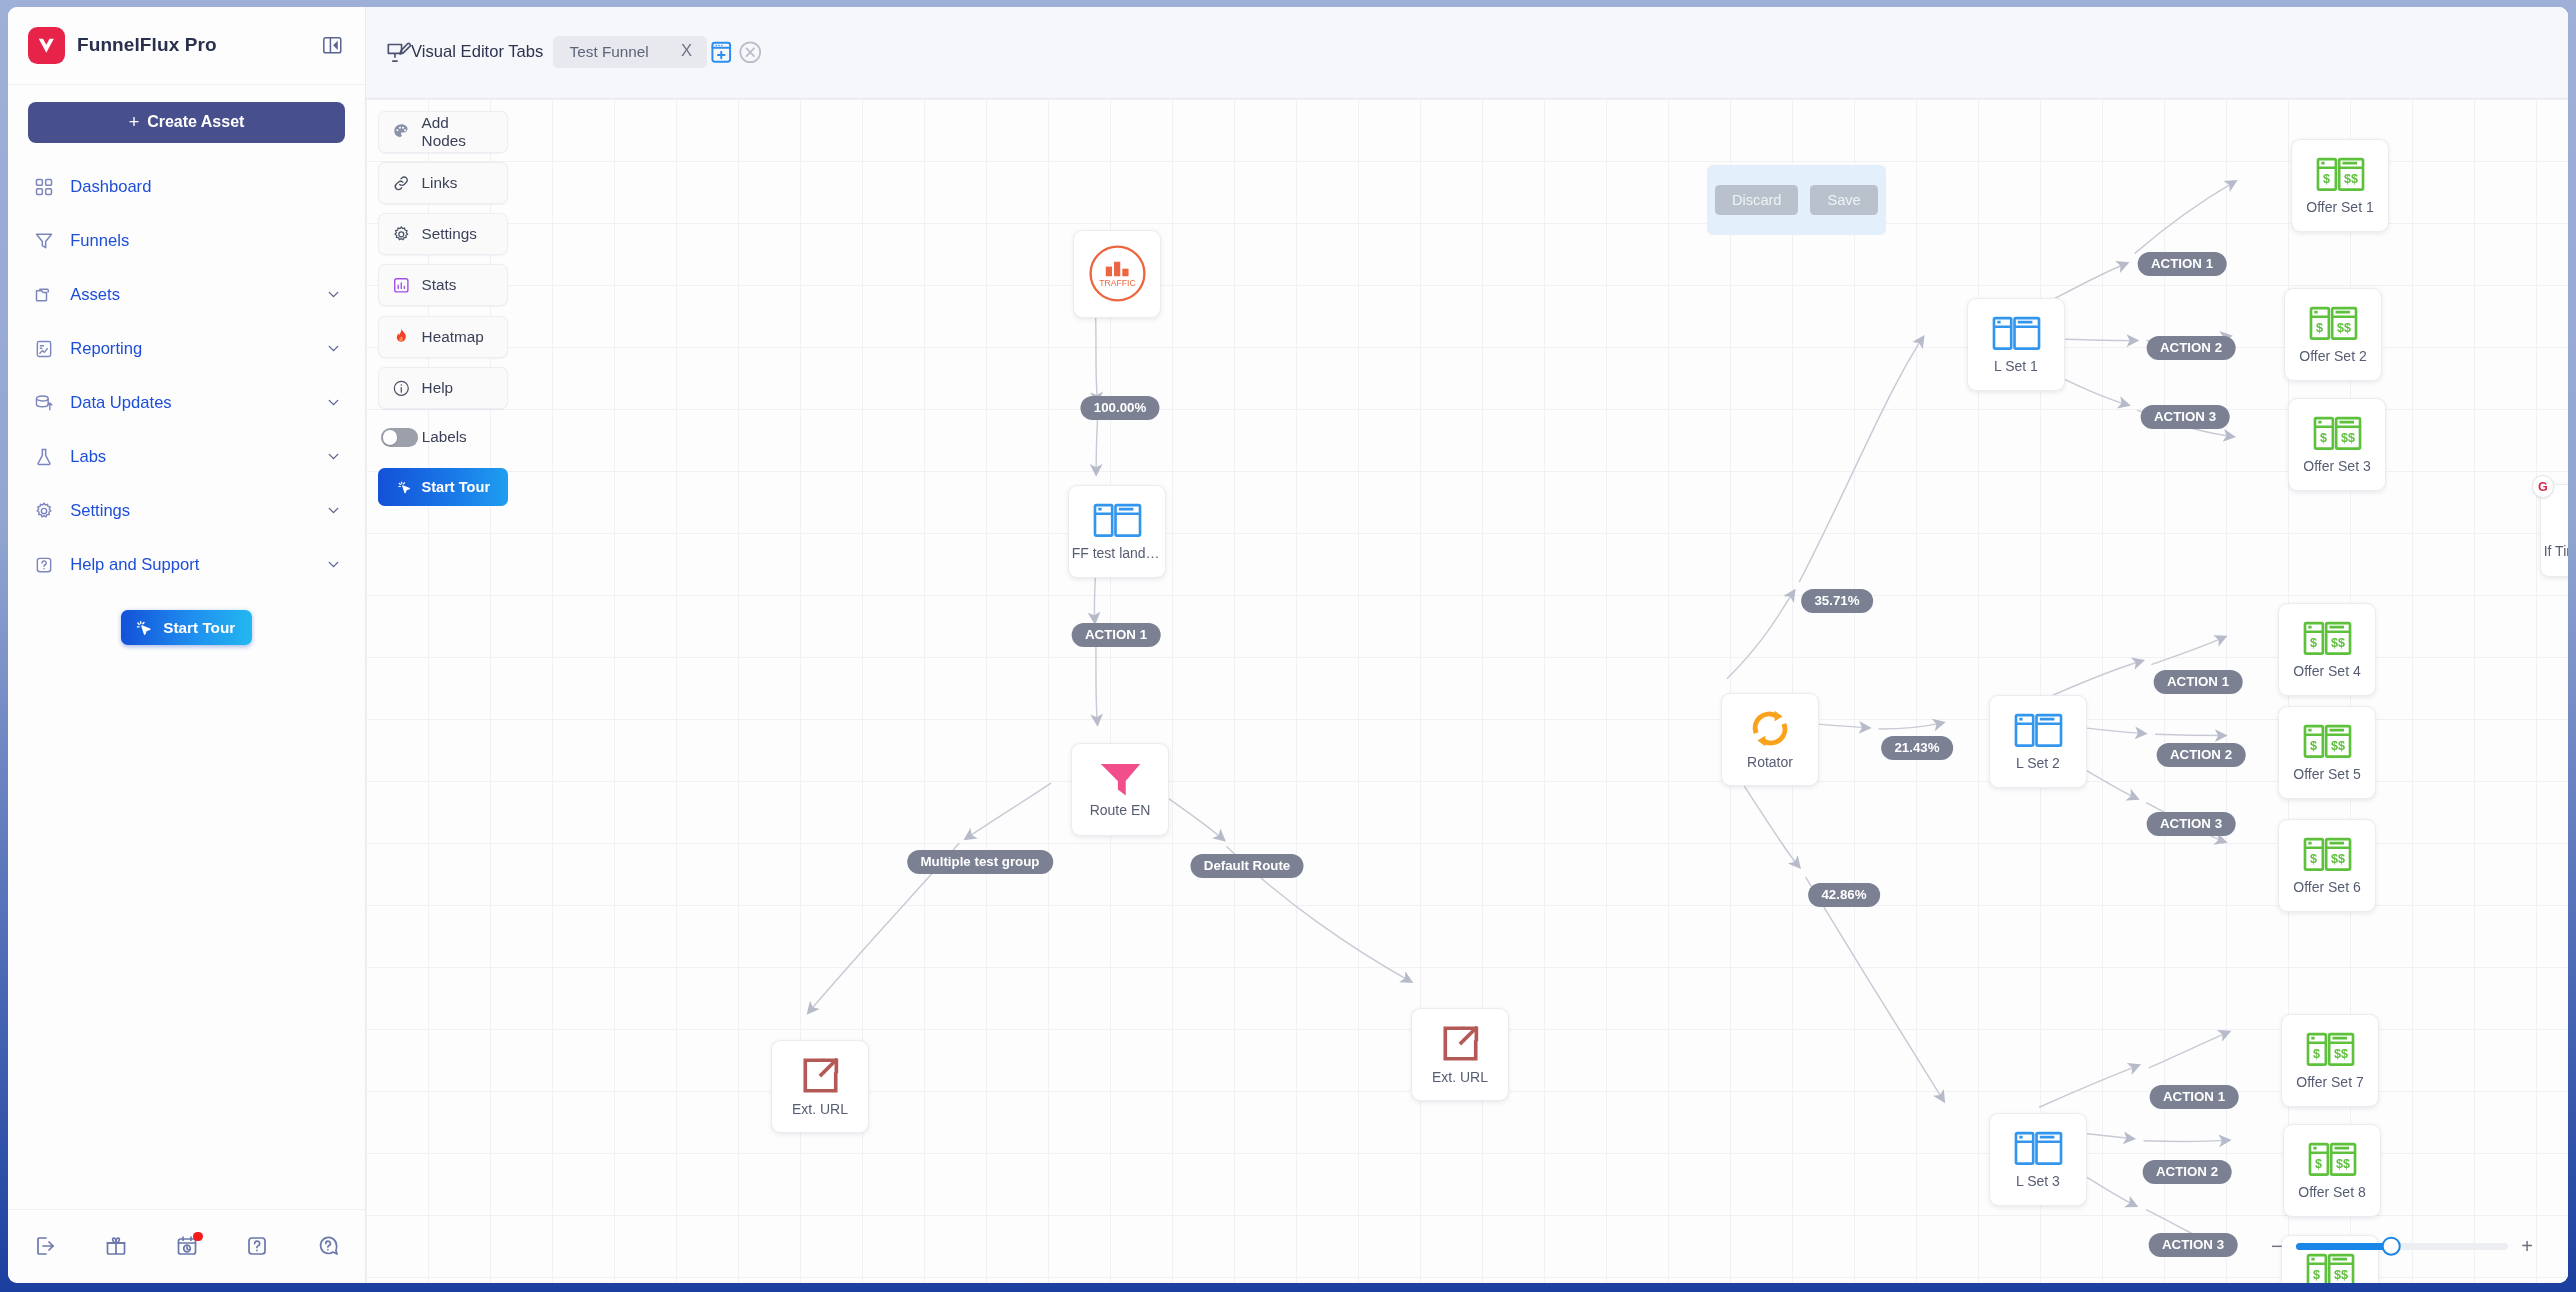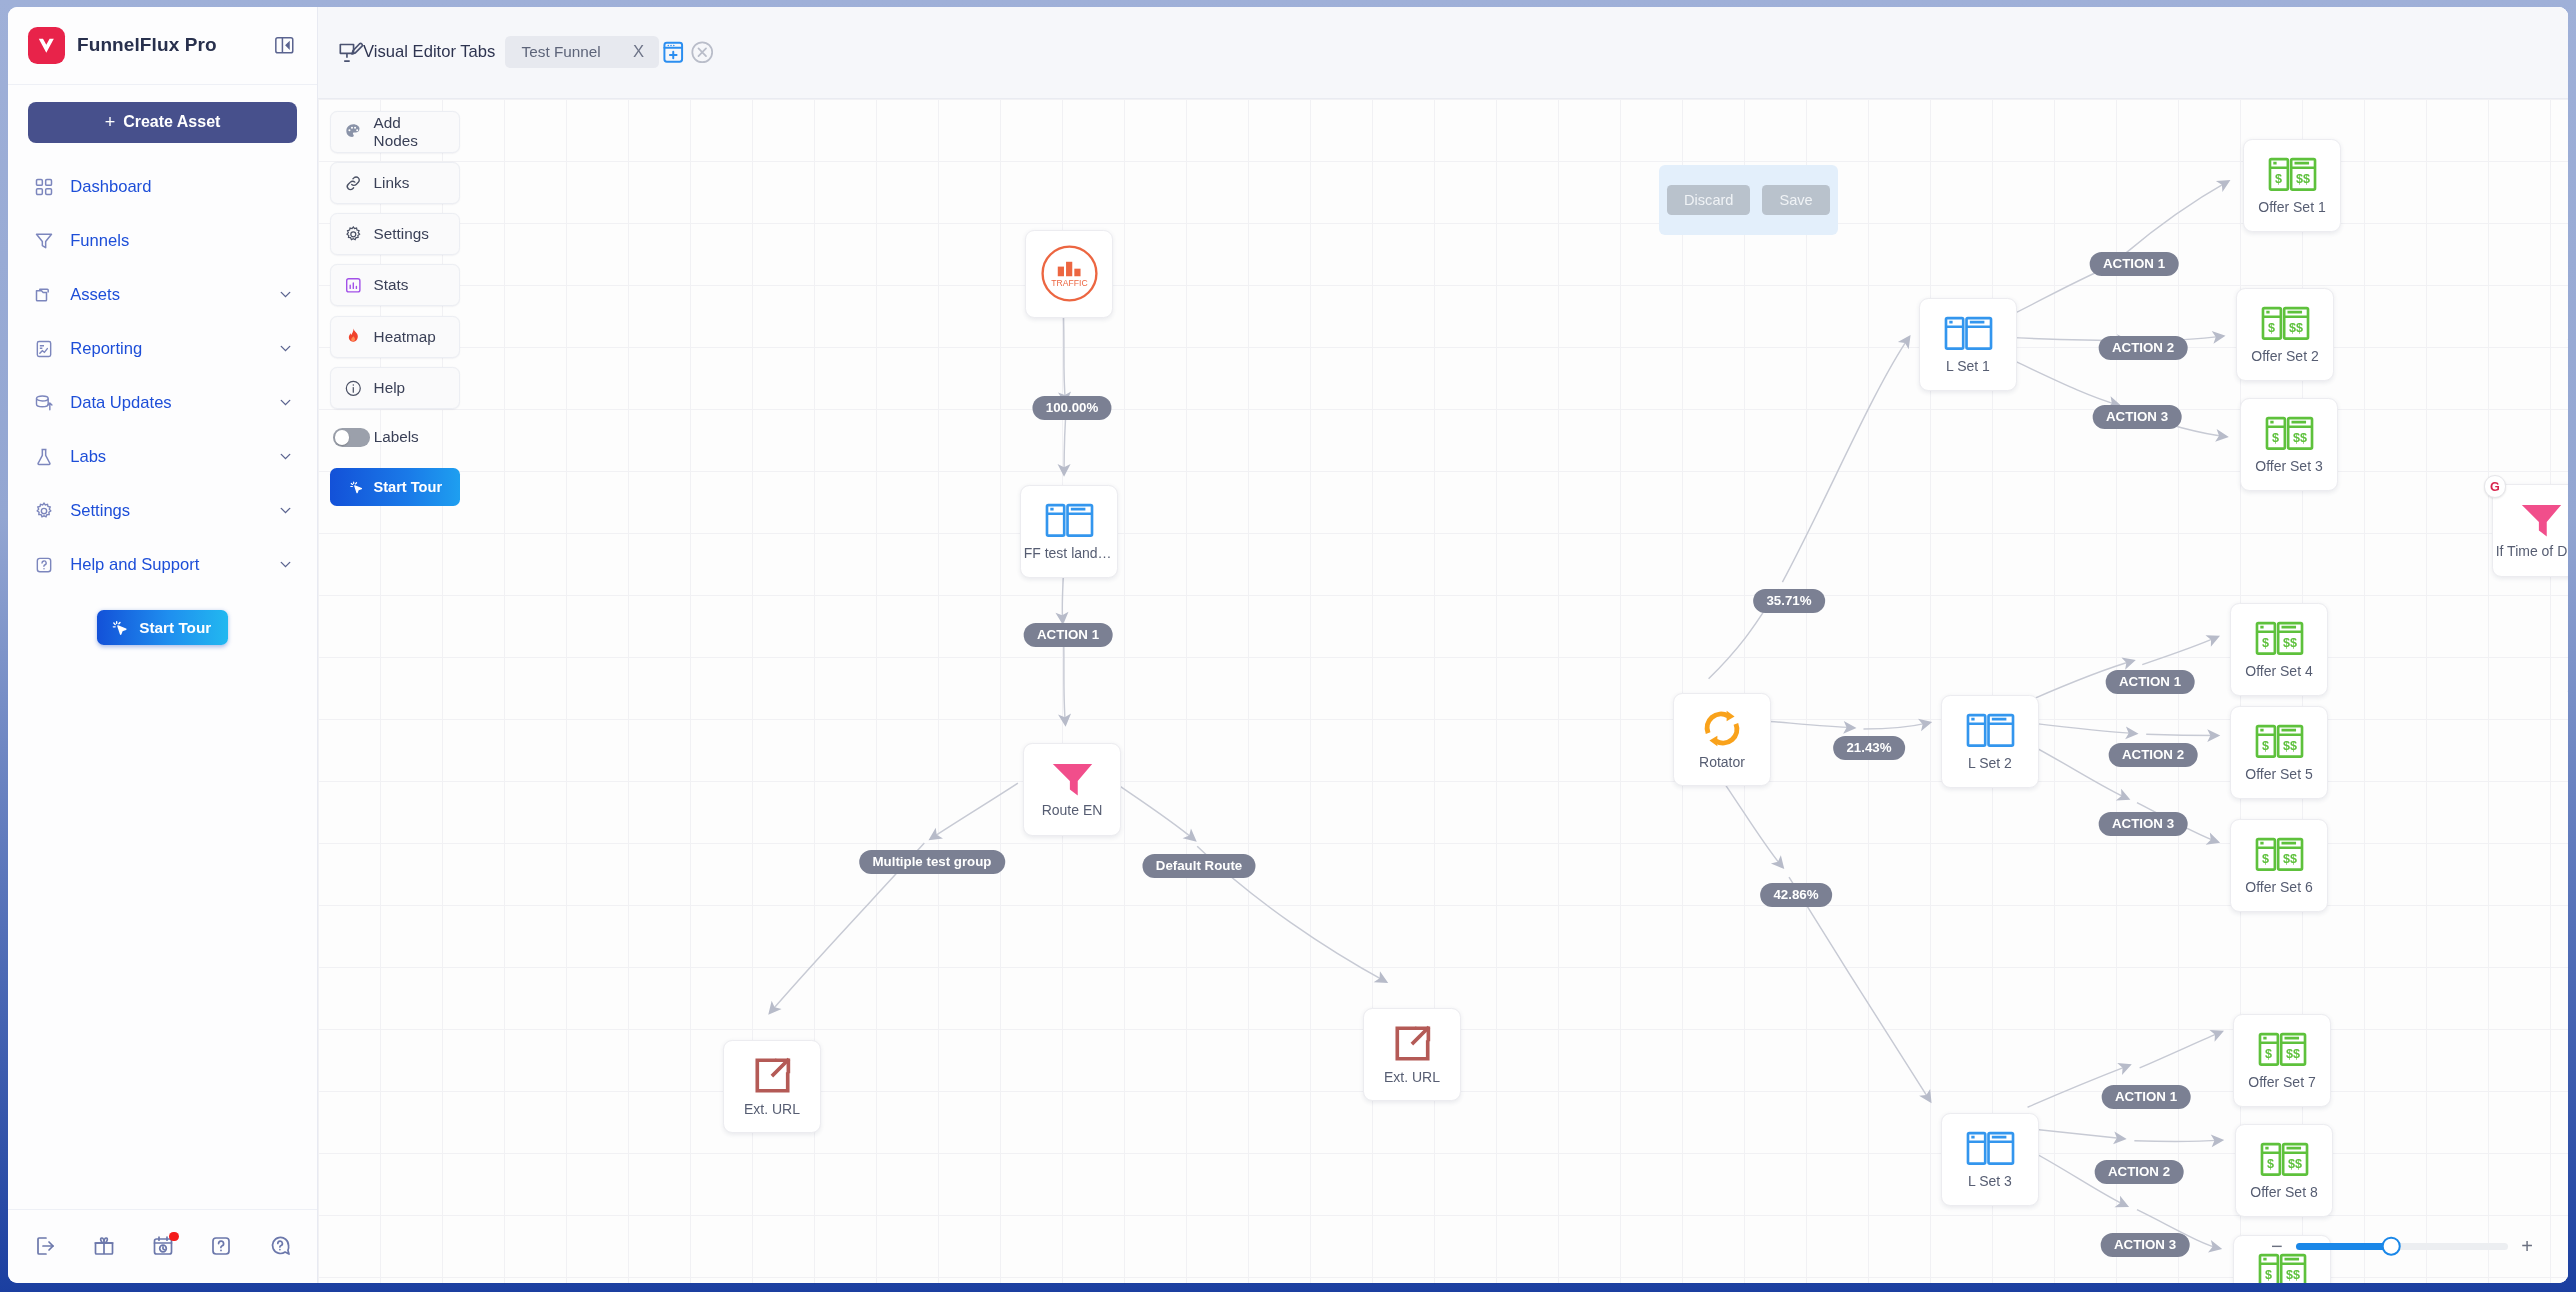--- a/index.html
+++ b/index.html
@@ -18,21 +18,21 @@
     position: relative;
     width: 100%; height: 100%;
     background: #ffffff;
     border-radius: 9.3px;
     overflow: hidden;
     display: flex;
   }
 
   
   #sidebar {
-    width: 310px; height: 100%;
+    width: 358px; height: 100%;
     background: #fdfdfe;
     border-right: 0.7px solid #e8eaf2;
     display: flex; flex-direction: column;
     position: relative; z-index: 5;
   }
   .sb-head {
     height: 78px; display: flex; align-items: center;
     padding: 0 21px 0 20px; gap: 12px;
     border-bottom: 0.7px solid #eef0f6;
   }
@@ -90,21 +90,21 @@
   #main { flex: 1; height: 100%; position: relative; background: #fff; display: flex; flex-direction: column; }
 
   .topbar {
     height: 92px; flex: none; background: #f6f7fa;
     border-bottom: 0.7px solid #e9ebf1;
     display: flex; align-items: center; padding: 0 18.6px; gap: 0;
   }
   .topbar-ico { width: 26.5px; height: 26.5px; flex: none; }
   .topbar-title { font-size: 16.6px; color: #2e3450; margin-right: 9.3px; }
   .tab-chip {
-    display: flex; align-items: center; gap: 20px;
+    display: flex; gap: 20px;
     background: #e7e9ef; border-radius: 5.3px;
     padding: 7.3px 14.6px 7.3px 17px; min-width: 154px;
     cursor: pointer;
   }
   .tab-label { font-size: 15.3px; color: #5d6479; flex: 1; }
   .tab-x { font-size: 16.6px; color: #6e7488; line-height: 1; cursor: pointer; }
   .icon-btn { width: 29px; height: 29px; flex: none; cursor: pointer; display:flex; align-items:center; justify-content:center;}
 
   
   .canvas {

